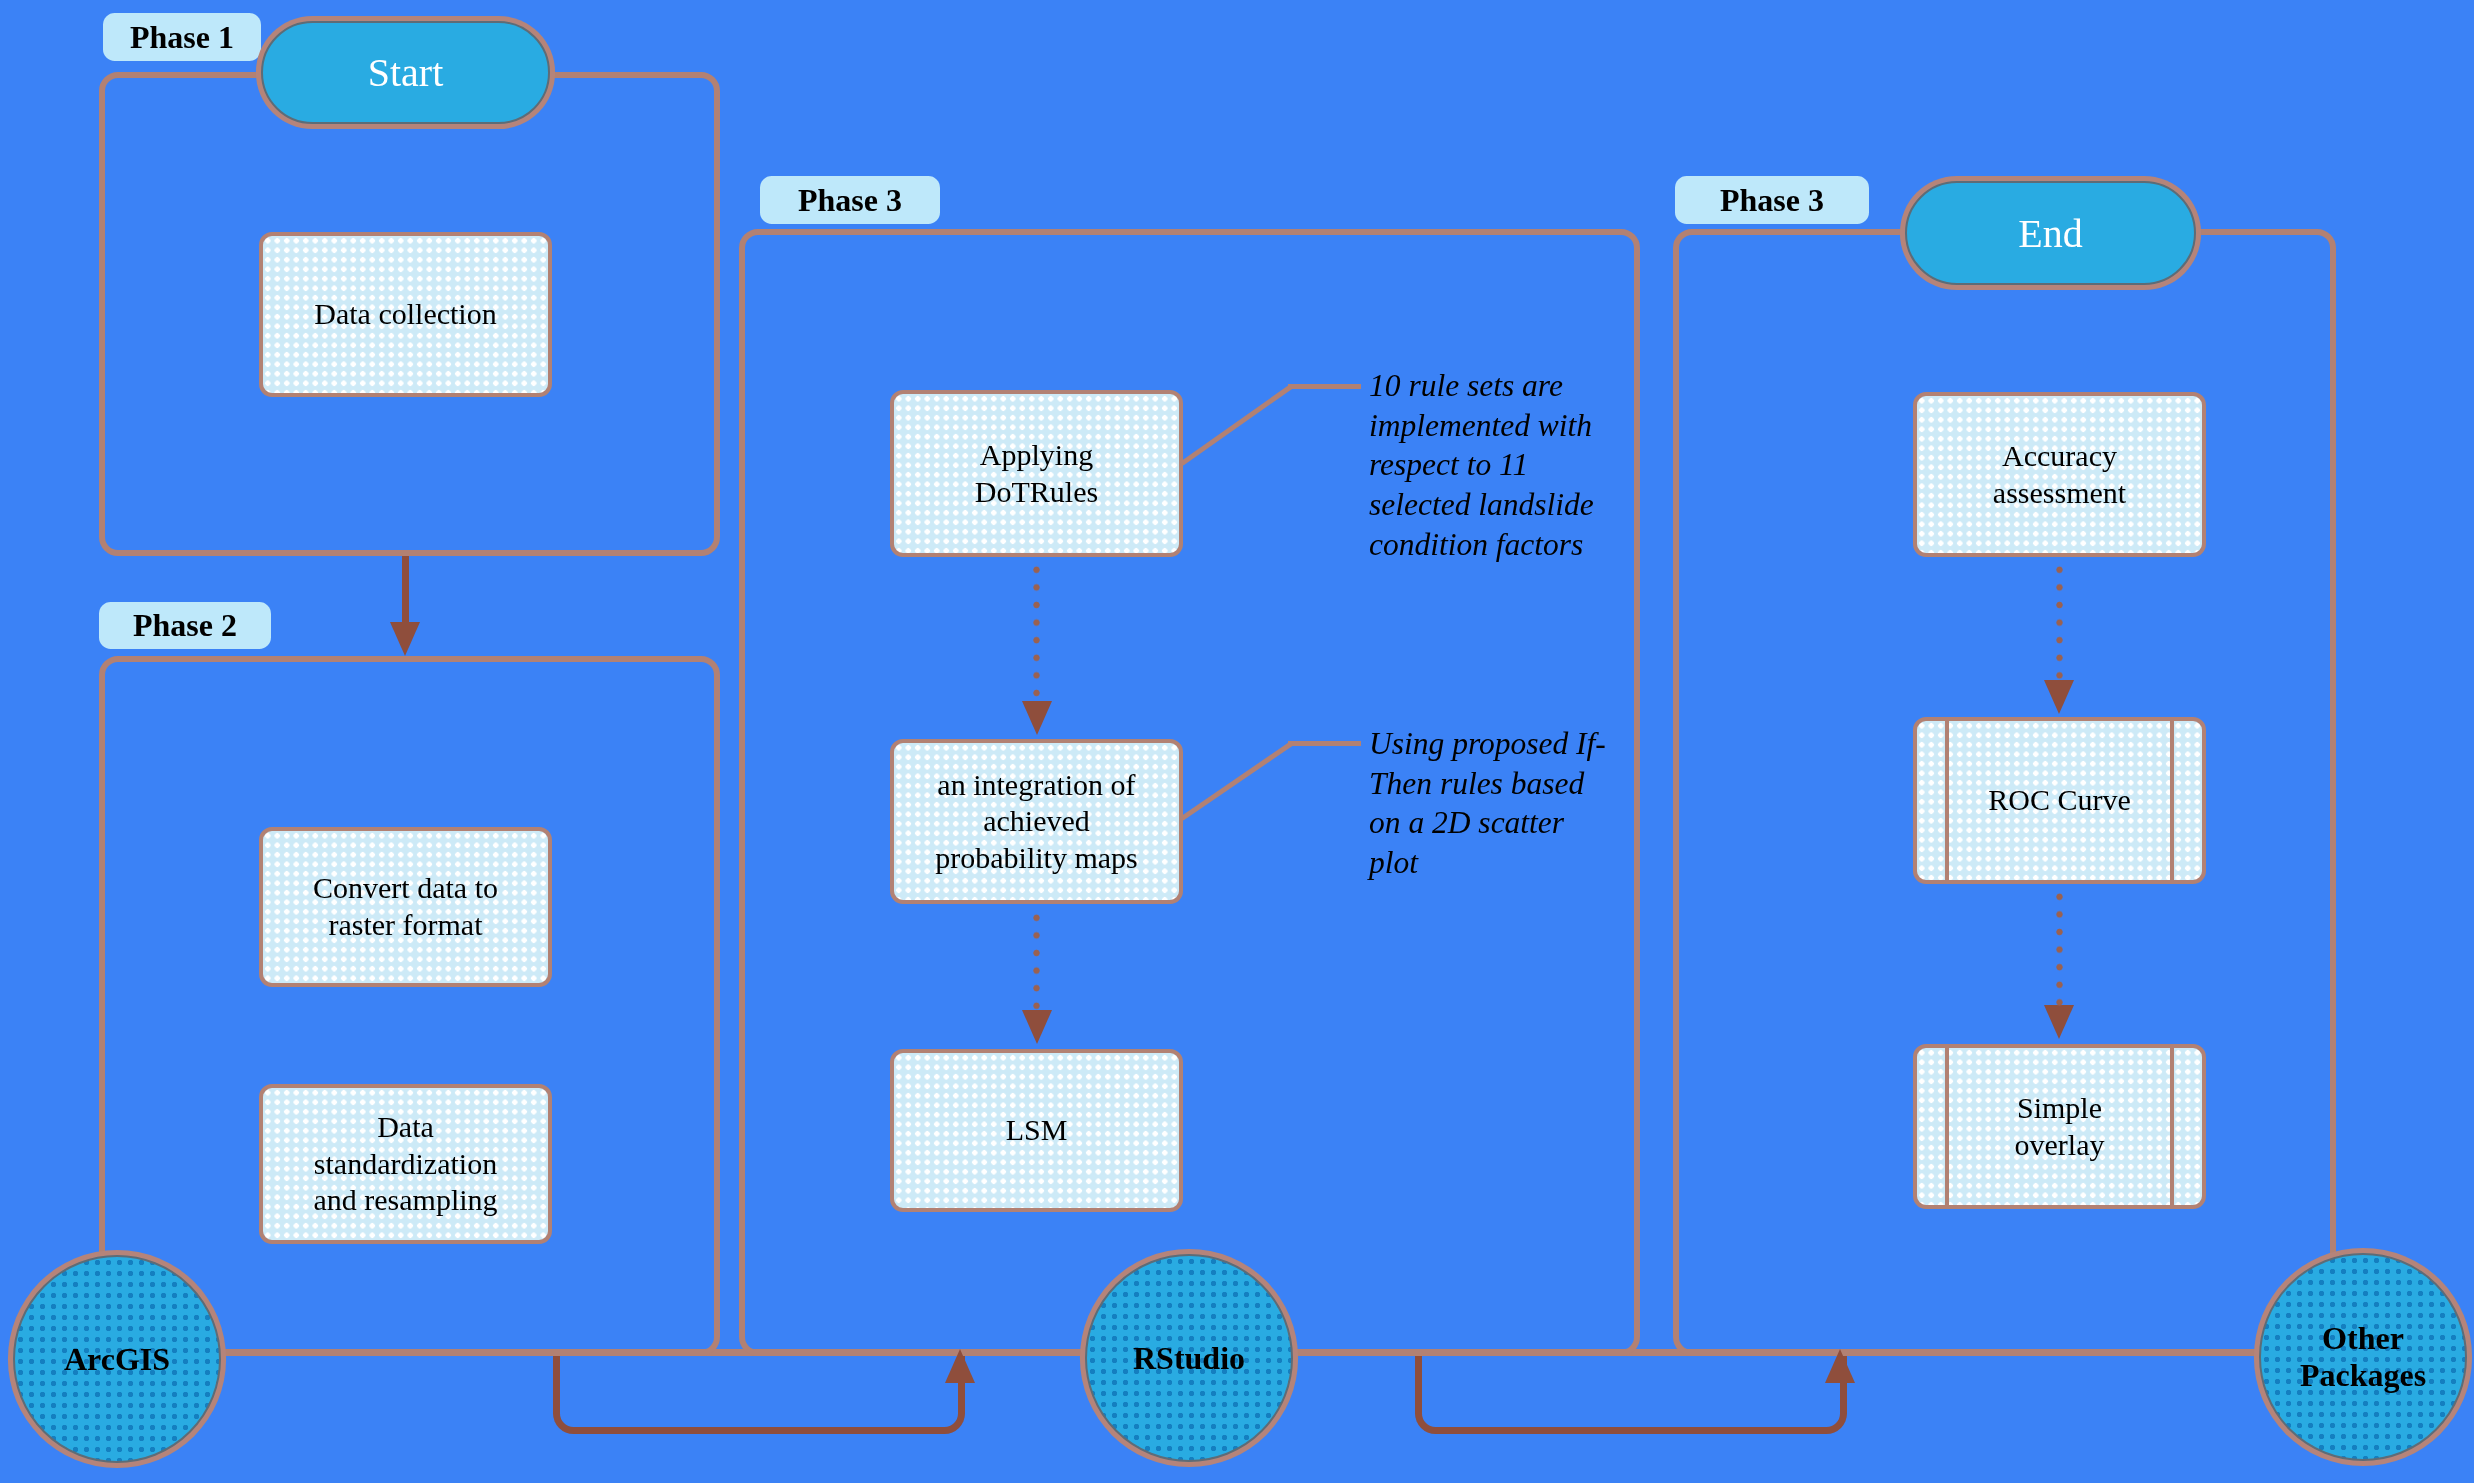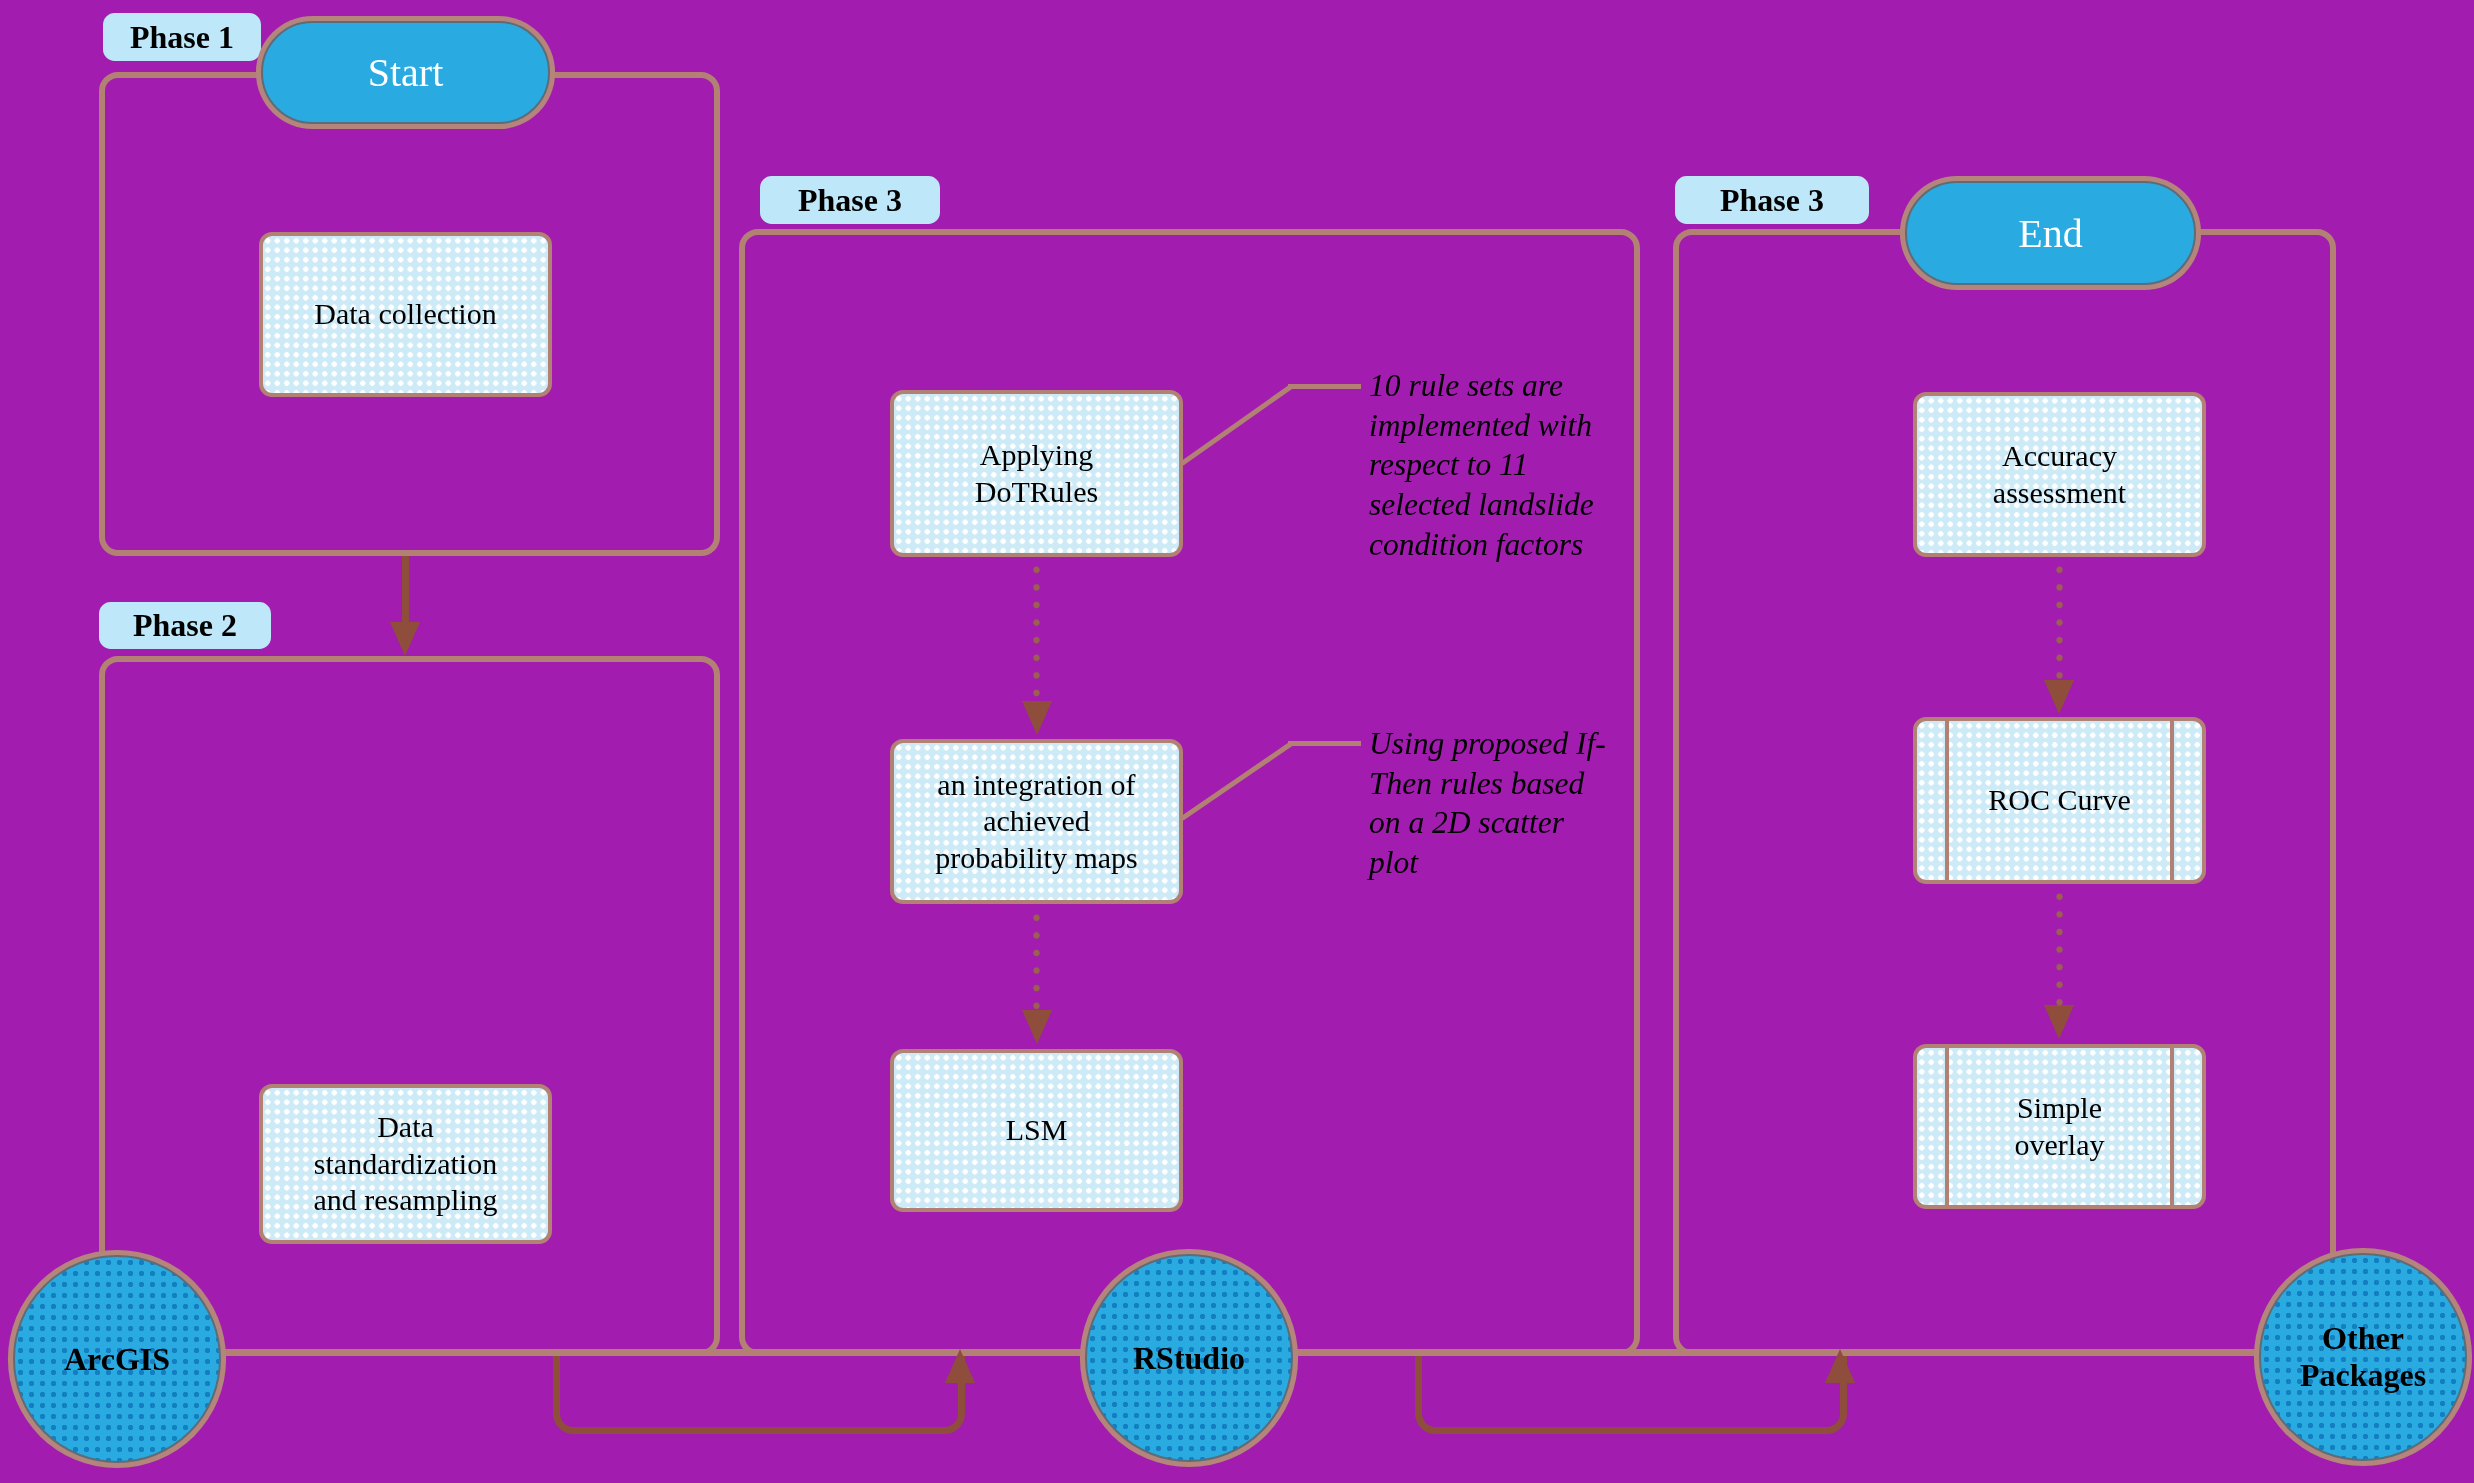--- a/index.html
+++ b/index.html
@@ -8,21 +8,21 @@
     --label-bg:#bee8fa;
     --line:#b28173;
     --dark:#8f4e3c;
     --dot:#9a6150;
     --inner-gray:#5d6c77;
     --circle-dot:#147fc0;
   }
   html,body{margin:0;padding:0;background:#ffffff;}
   body{width:2475px;height:1483px;overflow:hidden;
        font-family:"Liberation Serif","DejaVu Serif",serif;}
-  .stage{position:relative;width:2475px;height:1483px;background:#a21caf;}
+  .stage{position:relative;width:2475px;height:1483px;background:#3b82f6;}
   .stage *{box-sizing:border-box;}
 
   
   .rail{position:absolute;left:117px;top:1349px;width:2246px;height:6.6px;
         background:var(--line);z-index:1;}
   .container{position:absolute;border:6.6px solid var(--line);border-radius:19px;
              background:transparent;z-index:3;}
   .c-p1{left:99px;top:72px;width:621px;height:484px;}
   .c-p2{left:99px;top:656px;width:621px;height:700px;}
   .c-p3{left:739px;top:229px;width:901px;height:1127px;}
@@ -116,20 +116,22 @@
 implemented with
 respect to 11
 selected landslide
 condition factors</div>
   <div class="note" style="left:1369px;top:724px;width:293px;">Using proposed If-
 Then rules based
 on a 2D scatter
 plot</div>
 
   <div class="node" style="left:259px;top:232px;width:293px;height:165px;">Data collection</div>
+  <div class="node" style="left:259px;top:827px;width:293px;height:160px;">Convert data to
+raster format</div>
   <div class="node" style="left:259px;top:1044px;width:293px;height:160px;margin-top:40px;">Data
 standardization
 and resampling</div>
 
   <div class="node" style="left:890px;top:390px;width:293px;height:167px;">Applying
 DoTRules</div>
   <div class="node" style="left:890px;top:739px;width:293px;height:165px;">an integration of
 achieved
 probability maps</div>
   <div class="node" style="left:890px;top:1049px;width:293px;height:163px;">LSM</div>

